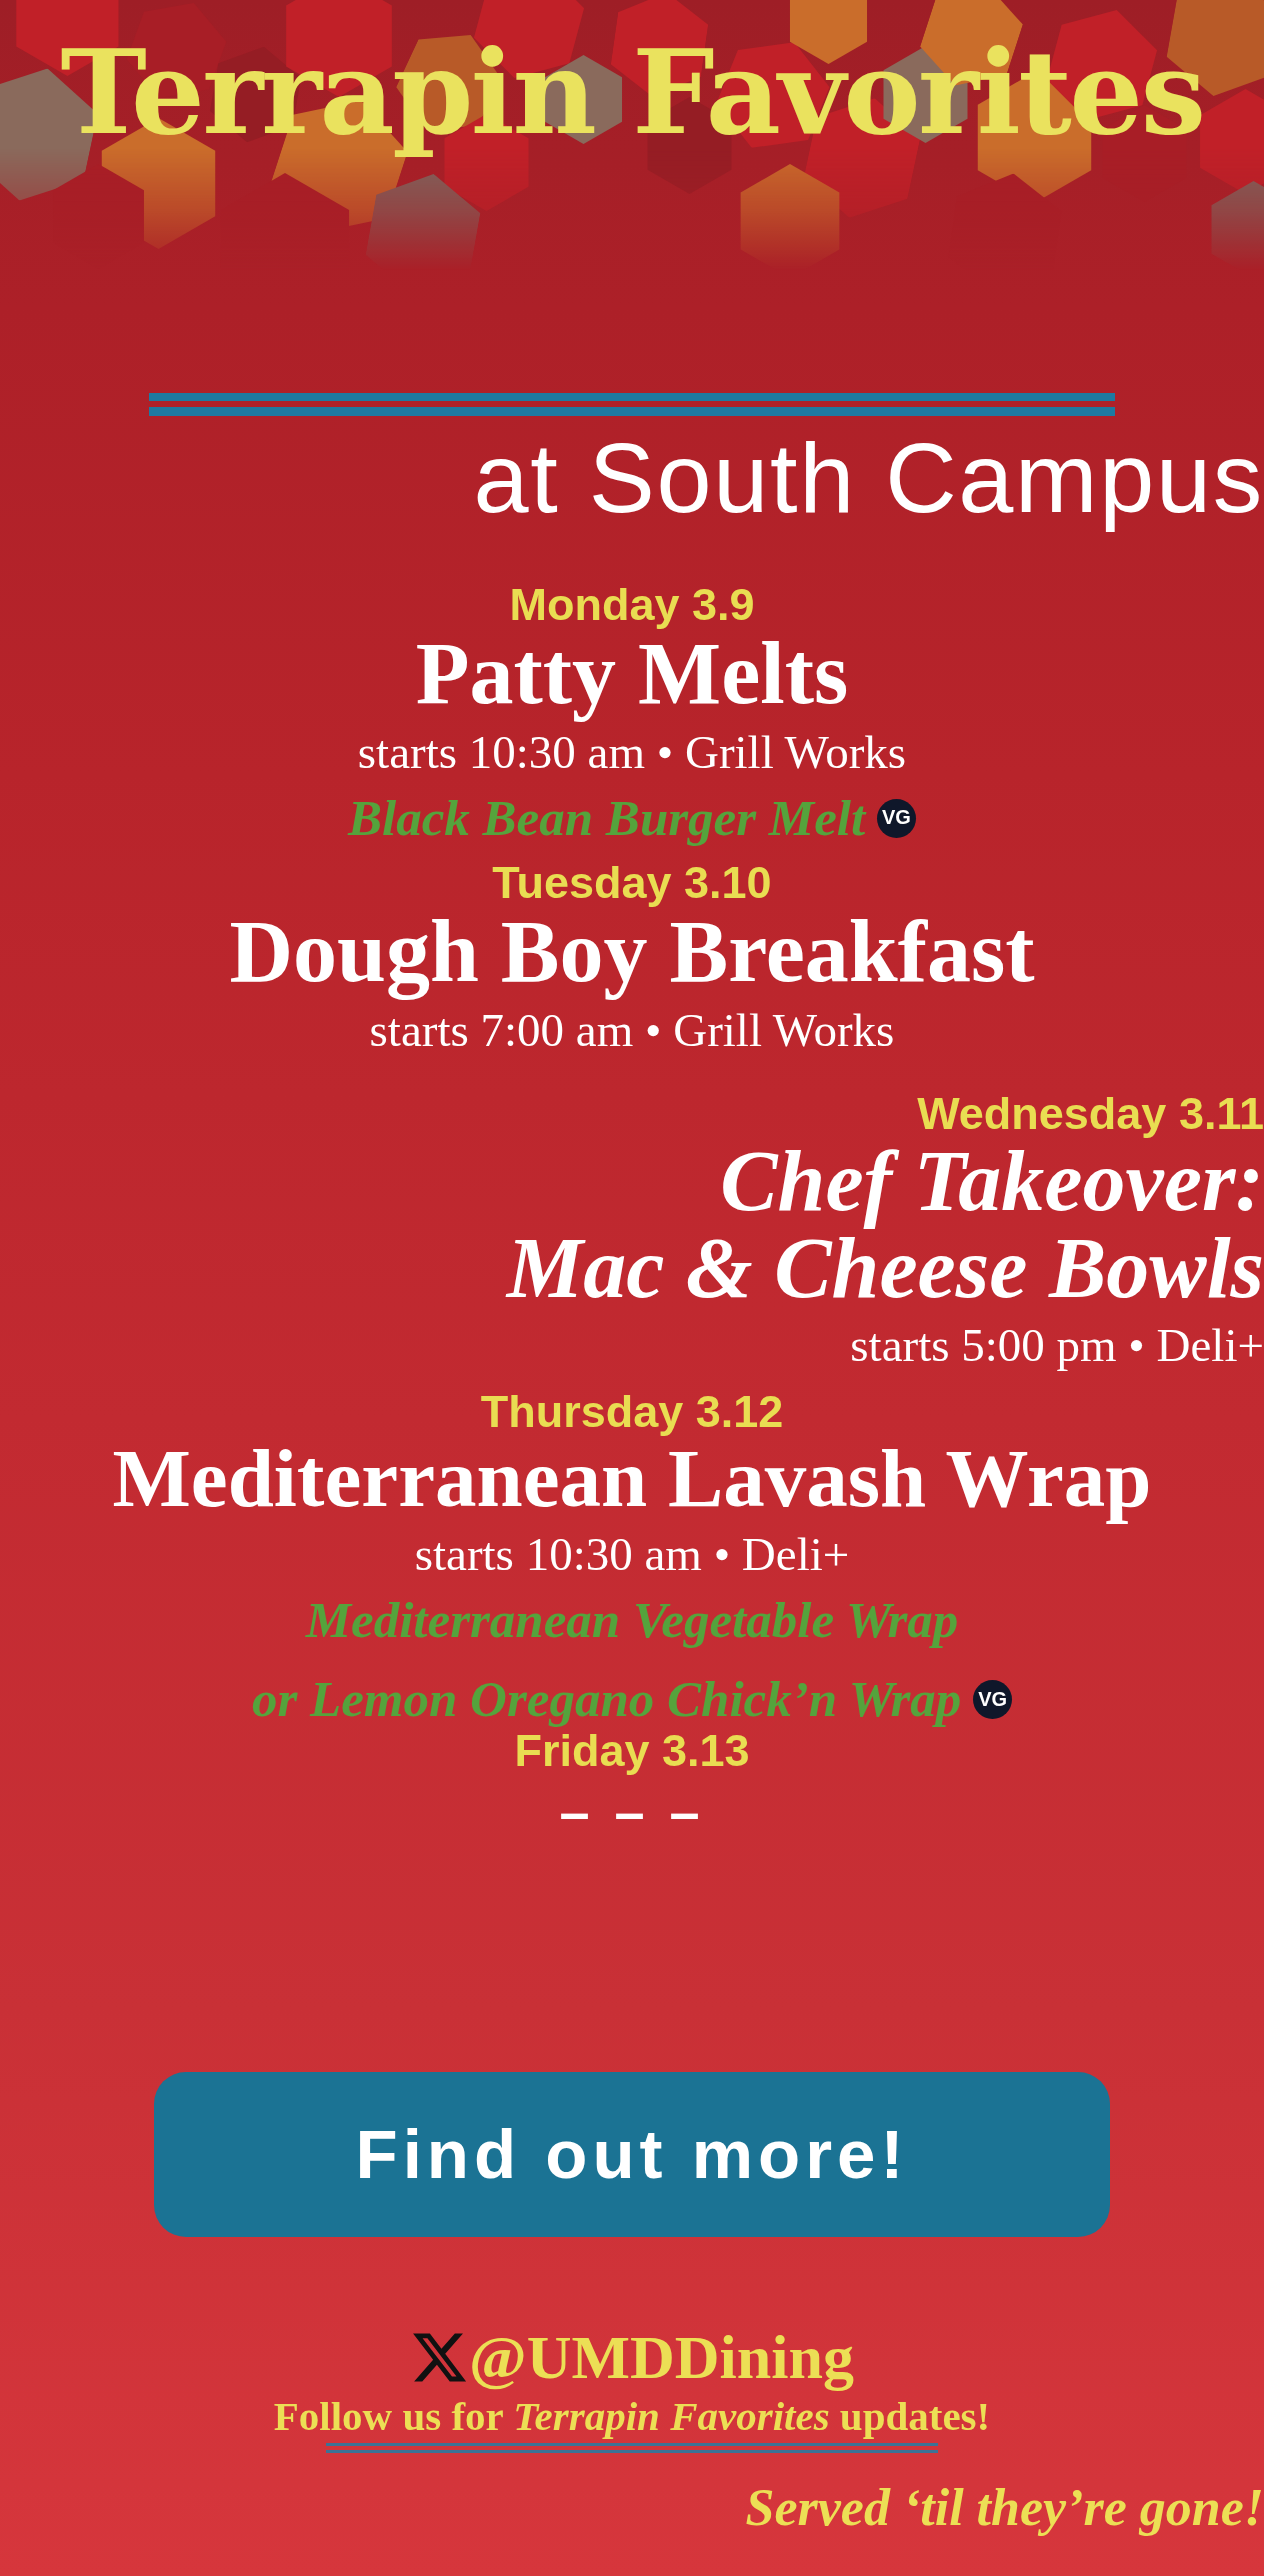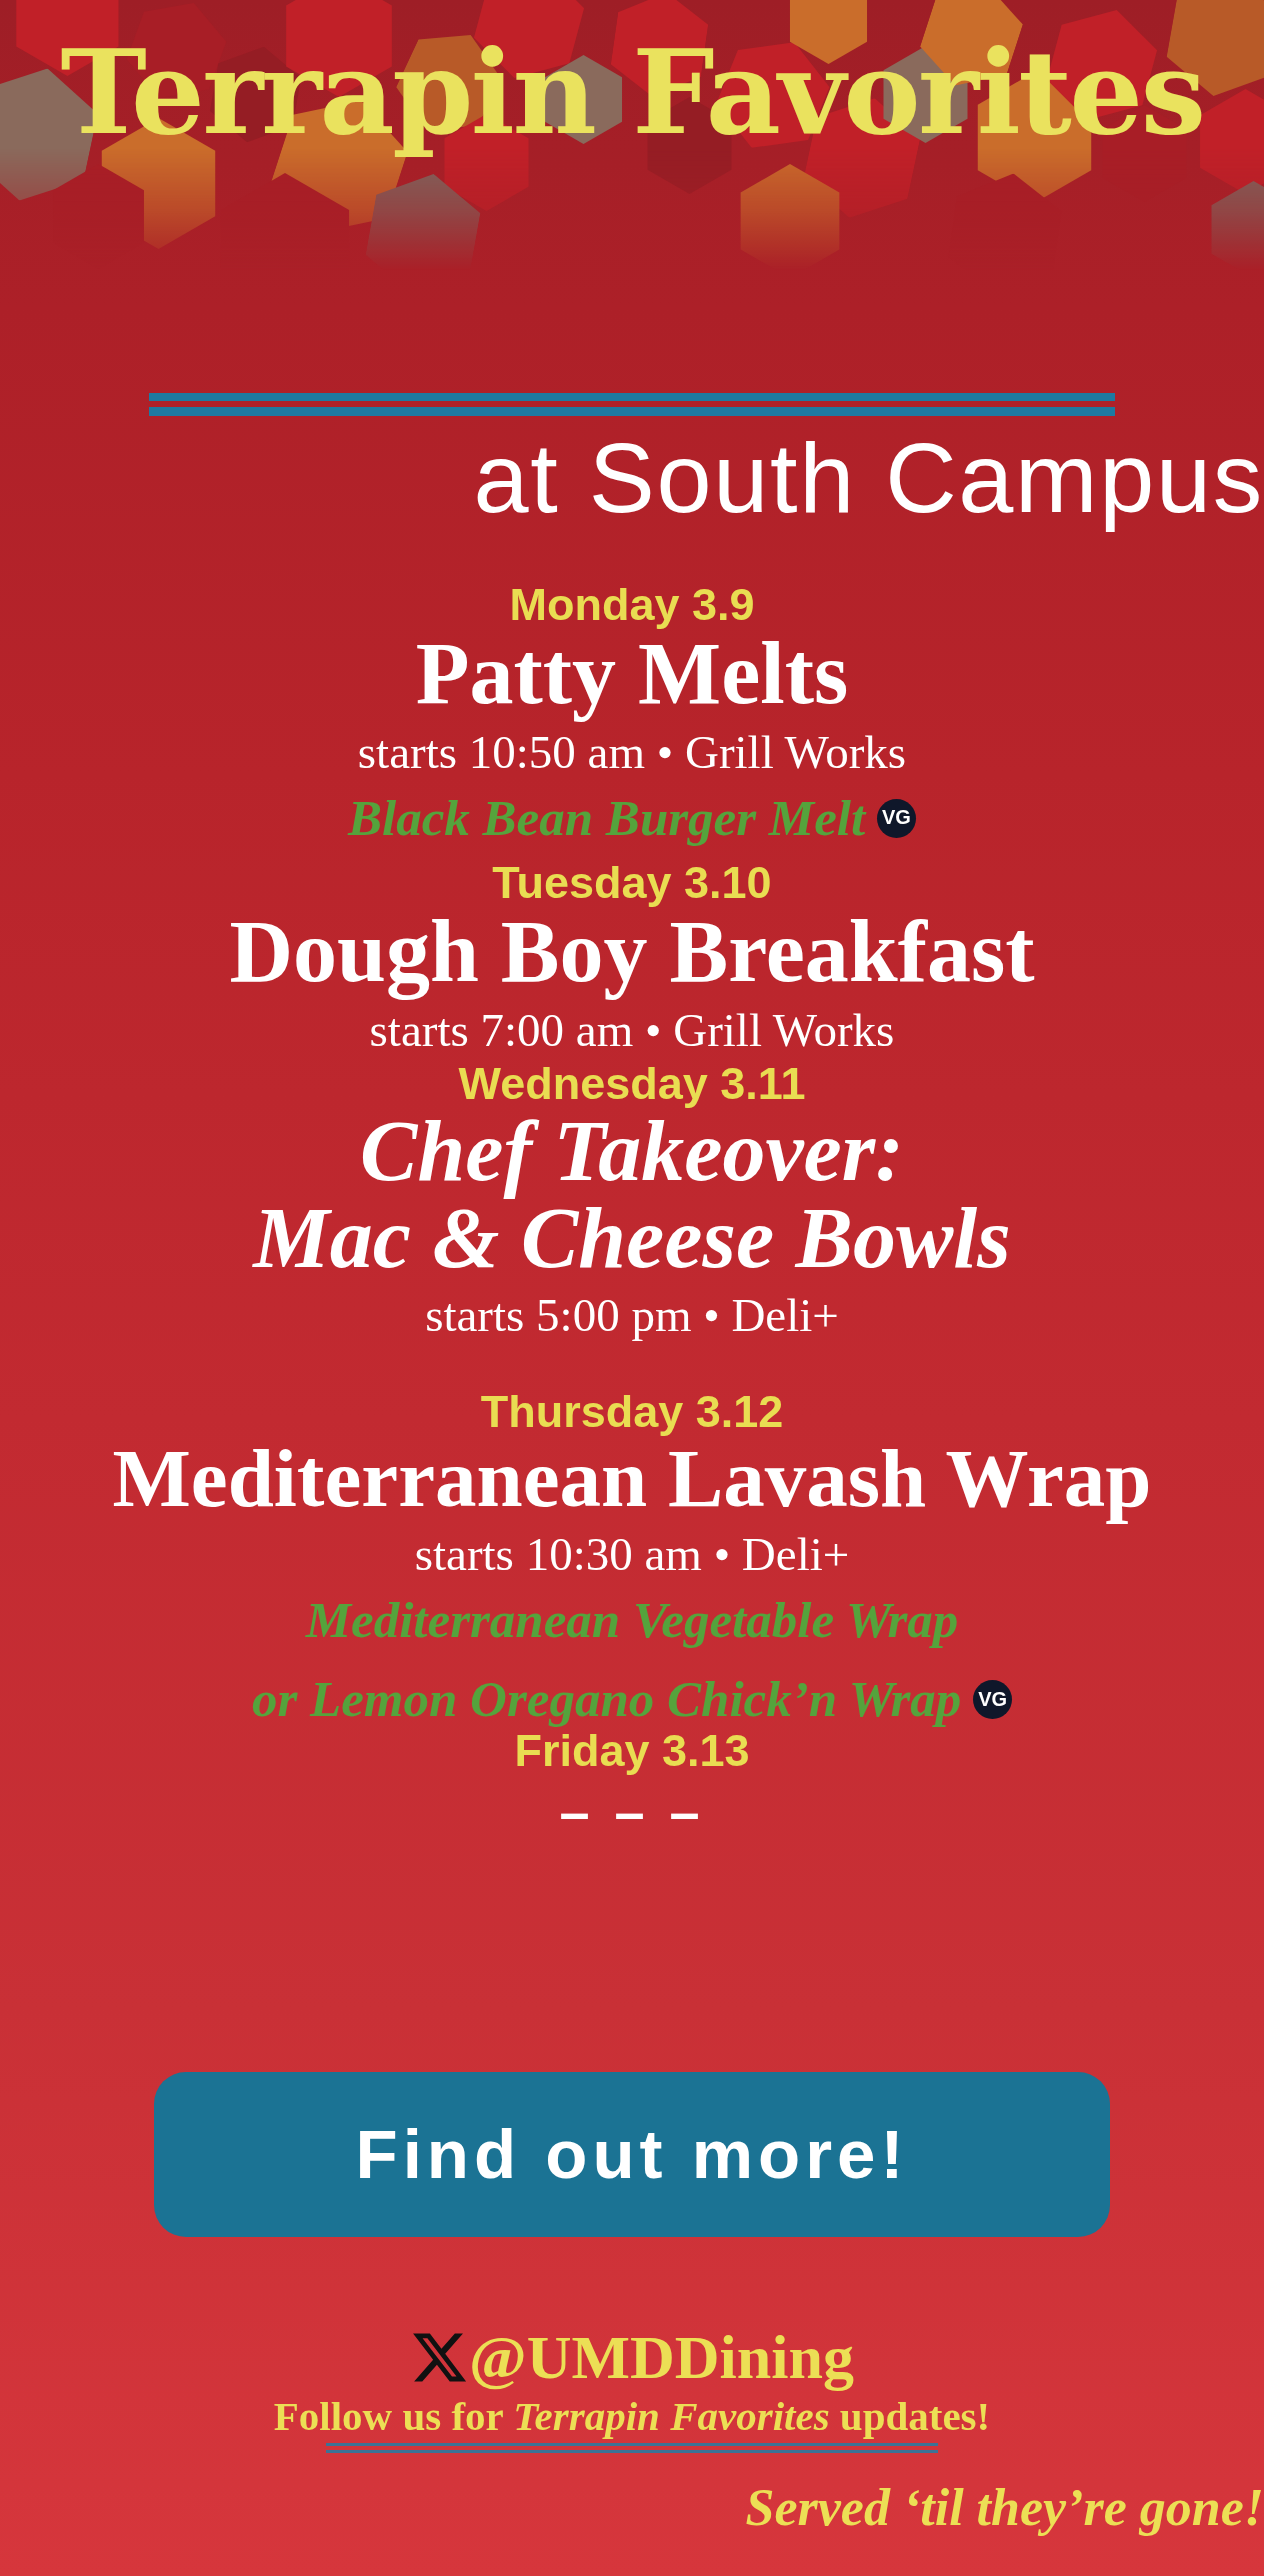--- a/index.html
+++ b/index.html
@@ -96,35 +96,35 @@
   <div class="center poster-title">Terrapin Favorites</div>
   <div class="divider divider-top">
     <div class="bar"></div>
       <div class="bar"></div>
   </div>
   <div class="center location">at South Campus</div>
 
   <section class="day" style="top:582px;">
     <div class="day-label">Monday 3.9</div>
     <div class="item">Patty Melts</div>
-    <div class="details">starts 10:50 am • Grill Works</div>
+    <div class="details">starts 10:30 am • Grill Works</div>
     <div class="special">
       <span>Black Bean Burger Melt</span><span class="vg-badge">
           <span>VG</span>
         </span>
     </div>
   </section>
 
   <section class="day" style="top:860px;">
     <div class="day-label">Tuesday 3.10</div>
     <div class="item">Dough Boy Breakfast</div>
     <div class="details">starts 7:00 am • Grill Works</div>
   </section>
 
-  <section class="day" style="top:1061px;">
+  <section class="day" style="top:1091px;text-align:right;">
     <div class="day-label">Wednesday 3.11</div>
     <div class="item italic">Chef Takeover:</div>
     <div class="item italic">Mac &amp; Cheese Bowls</div>
     <div class="details">starts 5:00 pm • Deli+</div>
   </section>
 
   <section class="day" style="top:1389px;">
     <div class="day-label">Thursday 3.12</div>
     <div class="item wide">Mediterranean Lavash Wrap</div>
     <div class="details">starts 10:30 am • Deli+</div>

